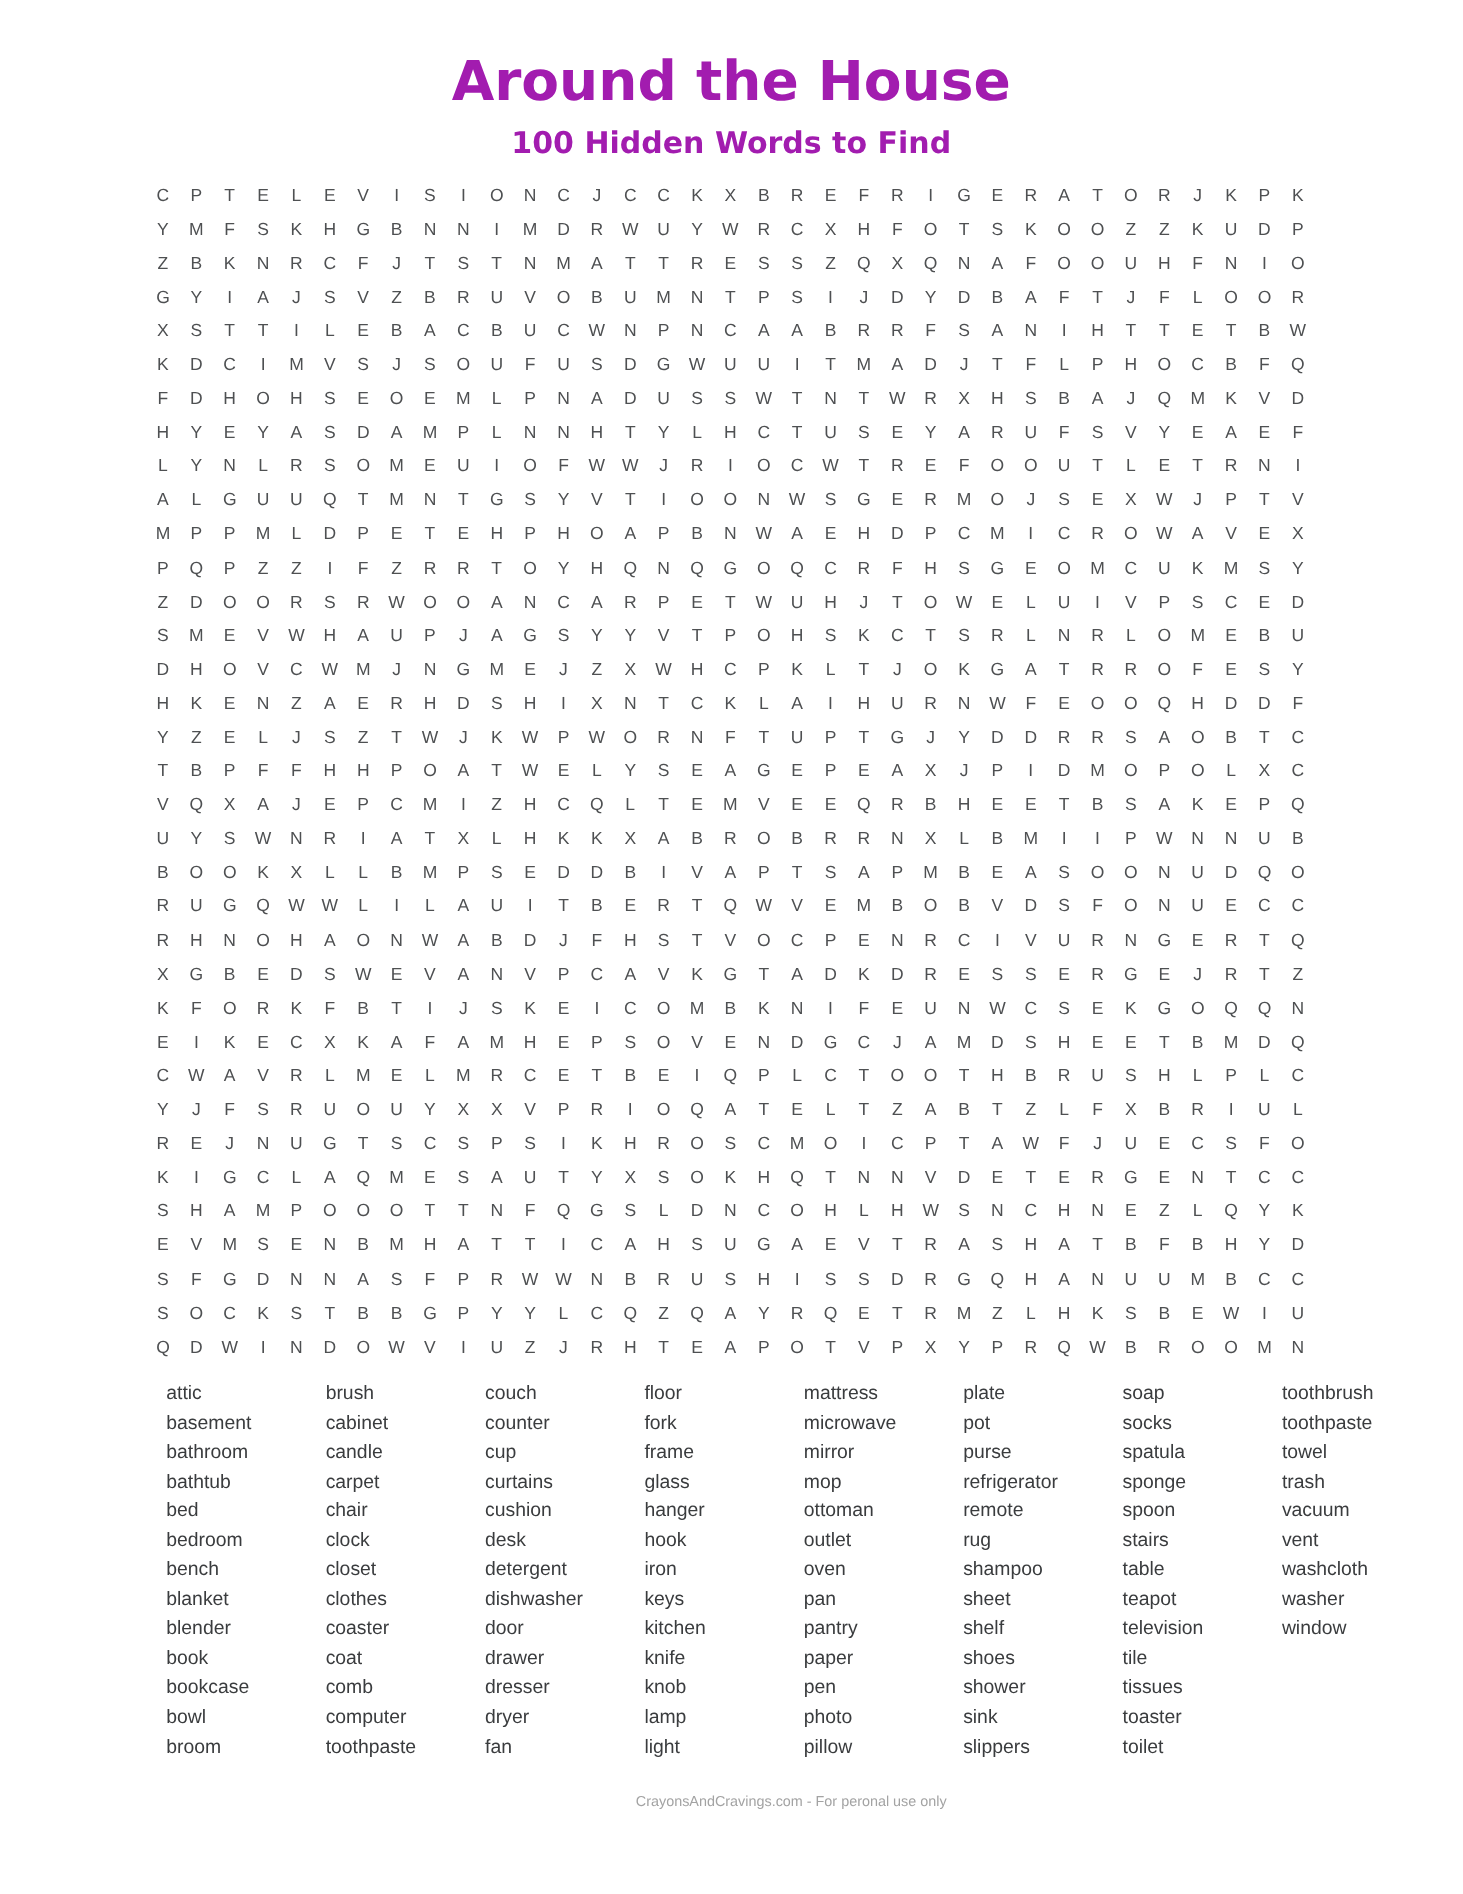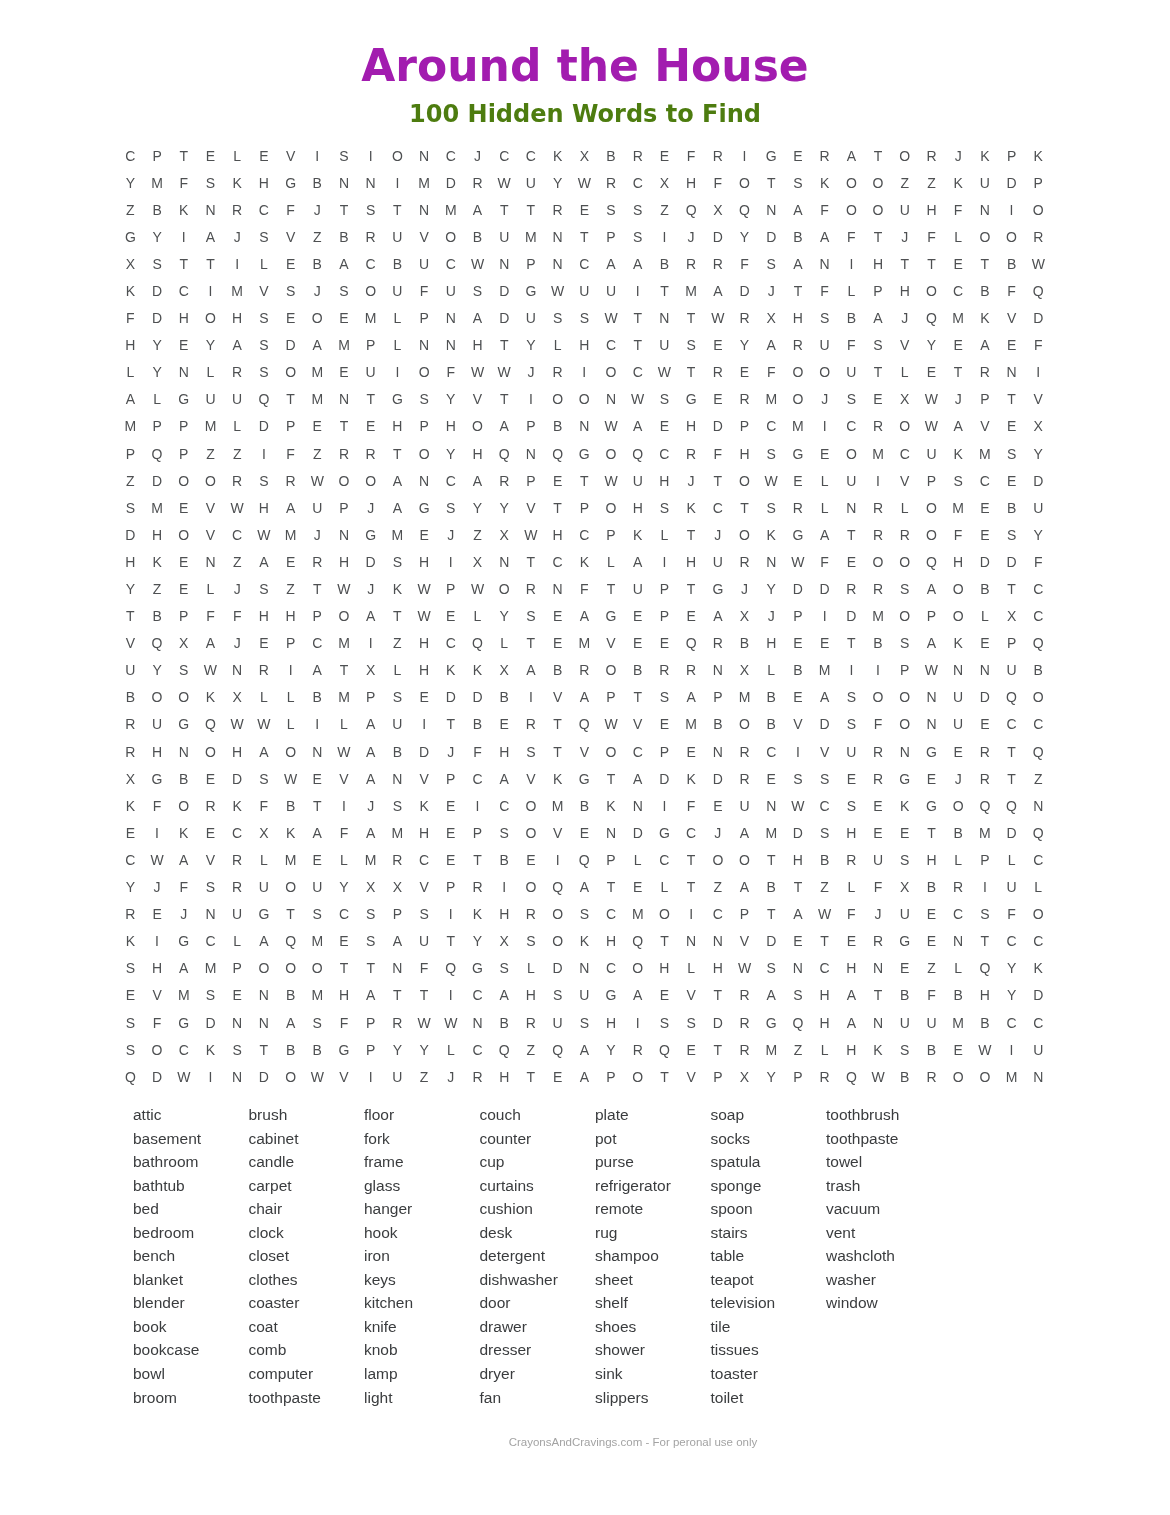--- a/index.html
+++ b/index.html
@@ -15,36 +15,37 @@
     text-align: center;
     font-family: "DejaVu Sans", sans-serif;
     font-weight: 800; font-size: 44px; line-height: 1.1;
     color: #a21caf; letter-spacing: 0px;
   }
   .subtitle {
     position: absolute; top: 100px; left: 0; width: 100%;
     text-align: center;
     font-family: "DejaVu Sans", sans-serif;
     font-weight: 700; font-size: 24px;
-    color: #4d7c0f;
+    color: #a21caf;
   }
   .grid {
     position: absolute; top: 142.5px; left: 117px;
     width: 935px;
   }
   .grid-row { display: flex; height: 27.1px; }
   .grid-cell {
     width: 26.714px; flex: 0 0 26.714px;
     text-align: center;
     font-size: 14px; line-height: 27.1px;
     color: #4e5052;
   }
   .words {
     position: absolute; top: 1103px; left: 133px;
     display: flex;
+    gap: 12px;
   }
   .word-col { width: 115.5px; flex: 0 0 auto; }
   .word-col:last-child { width: auto; }
   .word {
     font-size: 15.5px; line-height: 23.55px;
     color: #3a3c3e;
     white-space: nowrap;
     padding-right: 14px;
   }
   .footer {
@@ -1382,48 +1383,63 @@
       <div class="word">clock</div>
       <div class="word">closet</div>
       <div class="word">clothes</div>
       <div class="word">coaster</div>
       <div class="word">coat</div>
       <div class="word">comb</div>
       <div class="word">computer</div>
       <div class="word">toothpaste</div>
     </div>
     <div class="word-col">
+      <div class="word">couch</div>
+      <div class="word">counter</div>
+      <div class="word">cup</div>
+      <div class="word">curtains</div>
+      <div class="word">cushion</div>
+      <div class="word">desk</div>
+      <div class="word">detergent</div>
+      <div class="word">dishwasher</div>
+      <div class="word">door</div>
+      <div class="word">drawer</div>
+      <div class="word">dresser</div>
+      <div class="word">dryer</div>
+      <div class="word">fan</div>
+    </div>
+    <div class="word-col">
       <div class="word">floor</div>
       <div class="word">fork</div>
       <div class="word">frame</div>
       <div class="word">glass</div>
       <div class="word">hanger</div>
       <div class="word">hook</div>
       <div class="word">iron</div>
       <div class="word">keys</div>
       <div class="word">kitchen</div>
       <div class="word">knife</div>
       <div class="word">knob</div>
       <div class="word">lamp</div>
       <div class="word">light</div>
     </div>
     <div class="word-col">
-      <div class="word">couch</div>
-      <div class="word">counter</div>
-      <div class="word">cup</div>
-      <div class="word">curtains</div>
-      <div class="word">cushion</div>
-      <div class="word">desk</div>
-      <div class="word">detergent</div>
-      <div class="word">dishwasher</div>
-      <div class="word">door</div>
-      <div class="word">drawer</div>
-      <div class="word">dresser</div>
-      <div class="word">dryer</div>
-      <div class="word">fan</div>
+      <div class="word">mattress</div>
+      <div class="word">microwave</div>
+      <div class="word">mirror</div>
+      <div class="word">mop</div>
+      <div class="word">ottoman</div>
+      <div class="word">outlet</div>
+      <div class="word">oven</div>
+      <div class="word">pan</div>
+      <div class="word">pantry</div>
+      <div class="word">paper</div>
+      <div class="word">pen</div>
+      <div class="word">photo</div>
+      <div class="word">pillow</div>
     </div>
     <div class="word-col">
       <div class="word">plate</div>
       <div class="word">pot</div>
       <div class="word">purse</div>
       <div class="word">refrigerator</div>
       <div class="word">remote</div>
       <div class="word">rug</div>
       <div class="word">shampoo</div>
       <div class="word">sheet</div>

